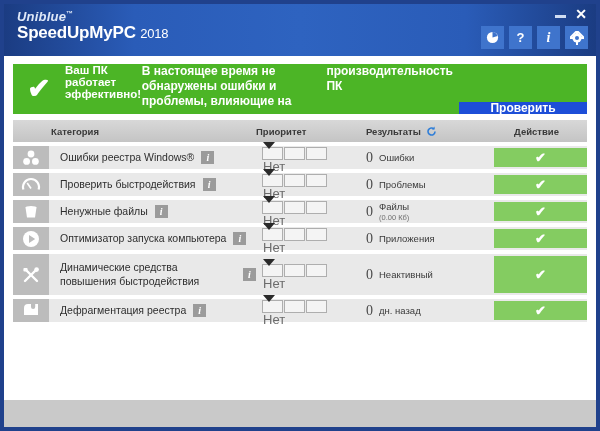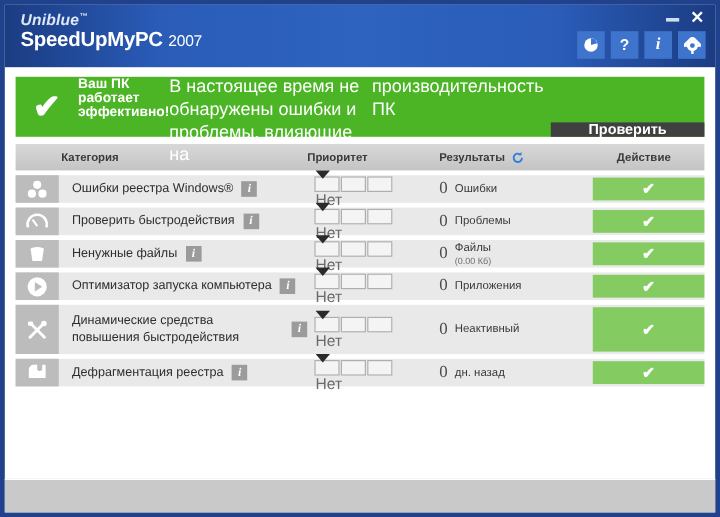--- a/index.html
+++ b/index.html
@@ -51,23 +51,23 @@
     align-items: stretch;
     position: relative;
     flex: 0 0 auto;
   }
   .banner-check {
     width: 52px; display: flex; align-items: center; justify-content: center;
     color: #ffffff; font-size: 28px; font-weight: bold; line-height: 1;
   }
   .banner-text { flex: 1; display: flex; flex-direction: row; justify-content: center; color: #ffffff; padding-right: 6px; }
   .banner-title { font-size: 11.5px; font-weight: bold; margin-bottom: 1px; }
-  .banner-sub { font-size: 15px; font-weight: normal; line-height: 1.25; }
+  .banner-sub { font-size: 12px; font-weight: bold; line-height: 1.25; }
   .banner-btn {
-    width: 128px; background: #404040;
+    width: 128px; background: #1d4ed8;
     display: flex; align-items: center; justify-content: center;
     color: #ffffff; font-size: 12px; font-weight: bold;
     cursor: pointer;
     margin-top: 38px;
   }
   
   .table { margin: 6px 9px 0 9px; flex: 1 1 auto; display: flex; flex-direction: column; }
   .thead {
     height: 22px;
     background: linear-gradient(to bottom, #d8d8d8, #c4c4c4);
@@ -122,21 +122,21 @@
   .footer { height: 28px; background: #c9c9c9; border-top: 1px solid #ffffff; flex: 0 0 auto; margin-top: 6px; }
 </style>
 </head>
 <body>
 
 <div class="window">
 
   <div class="titlebar">
     <div class="brand">
       <div class="brand-top"><span>Uniblue</span><span class="brand-tm">™</span></div>
-      <div class="brand-main"><span>SpeedUpMyPC</span> <span class="brand-year">2007</span></div>
+      <div class="brand-main"><span>SpeedUpMyPC</span> <span class="brand-year">2018</span></div>
     </div>
 
     <div class="winctl">
       <span class="mini"></span>
       <span class="closex">✕</span>
     </div>
 
     <div class="toolicons">
       <div class="ticon">
         <svg width="13" height="13" viewBox="0 0 13 13">

